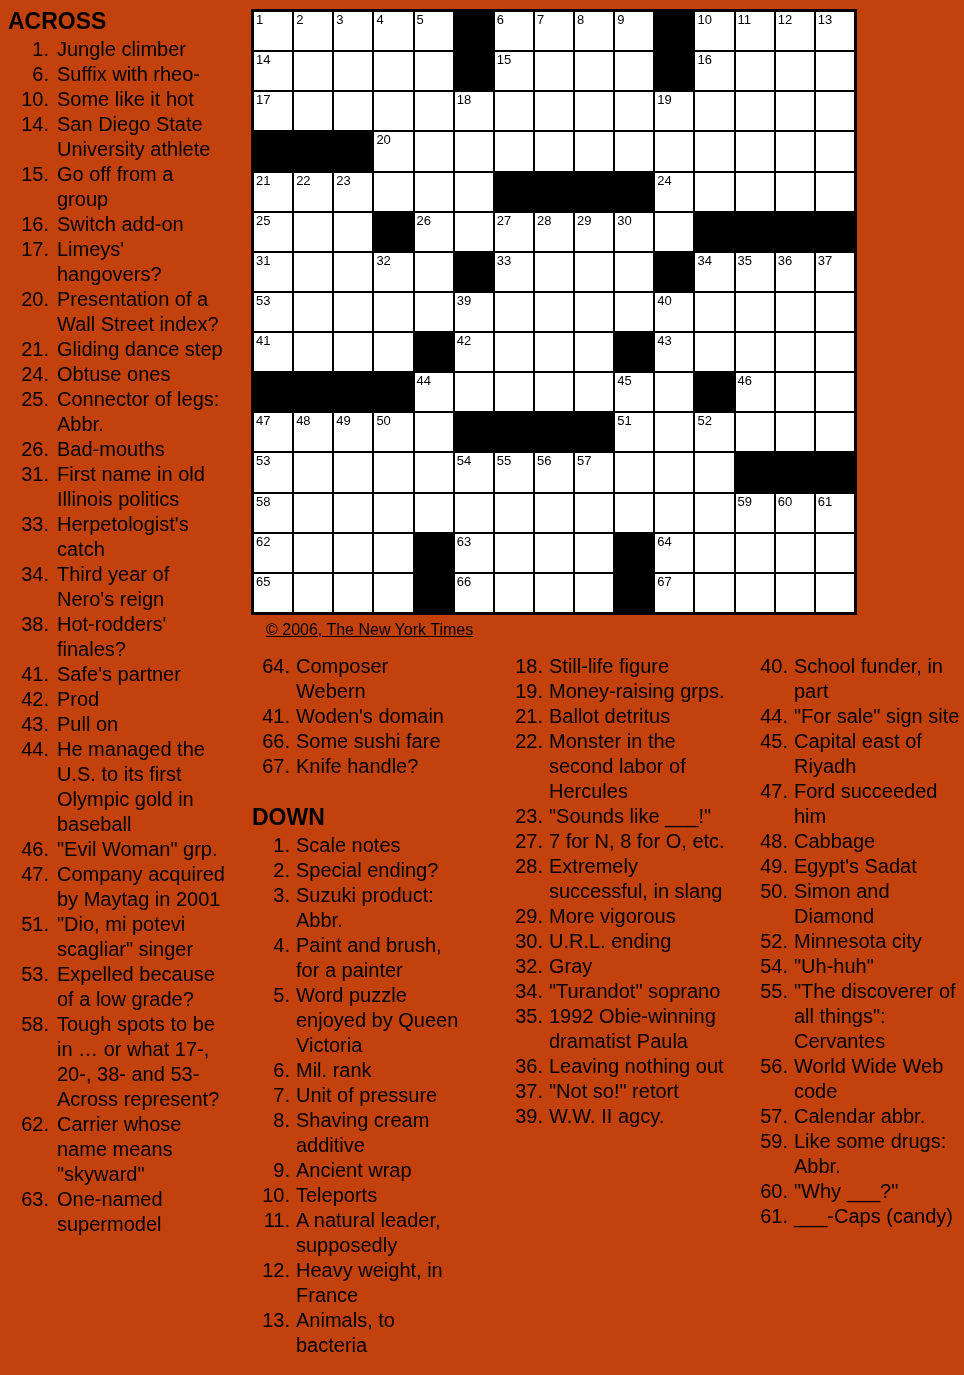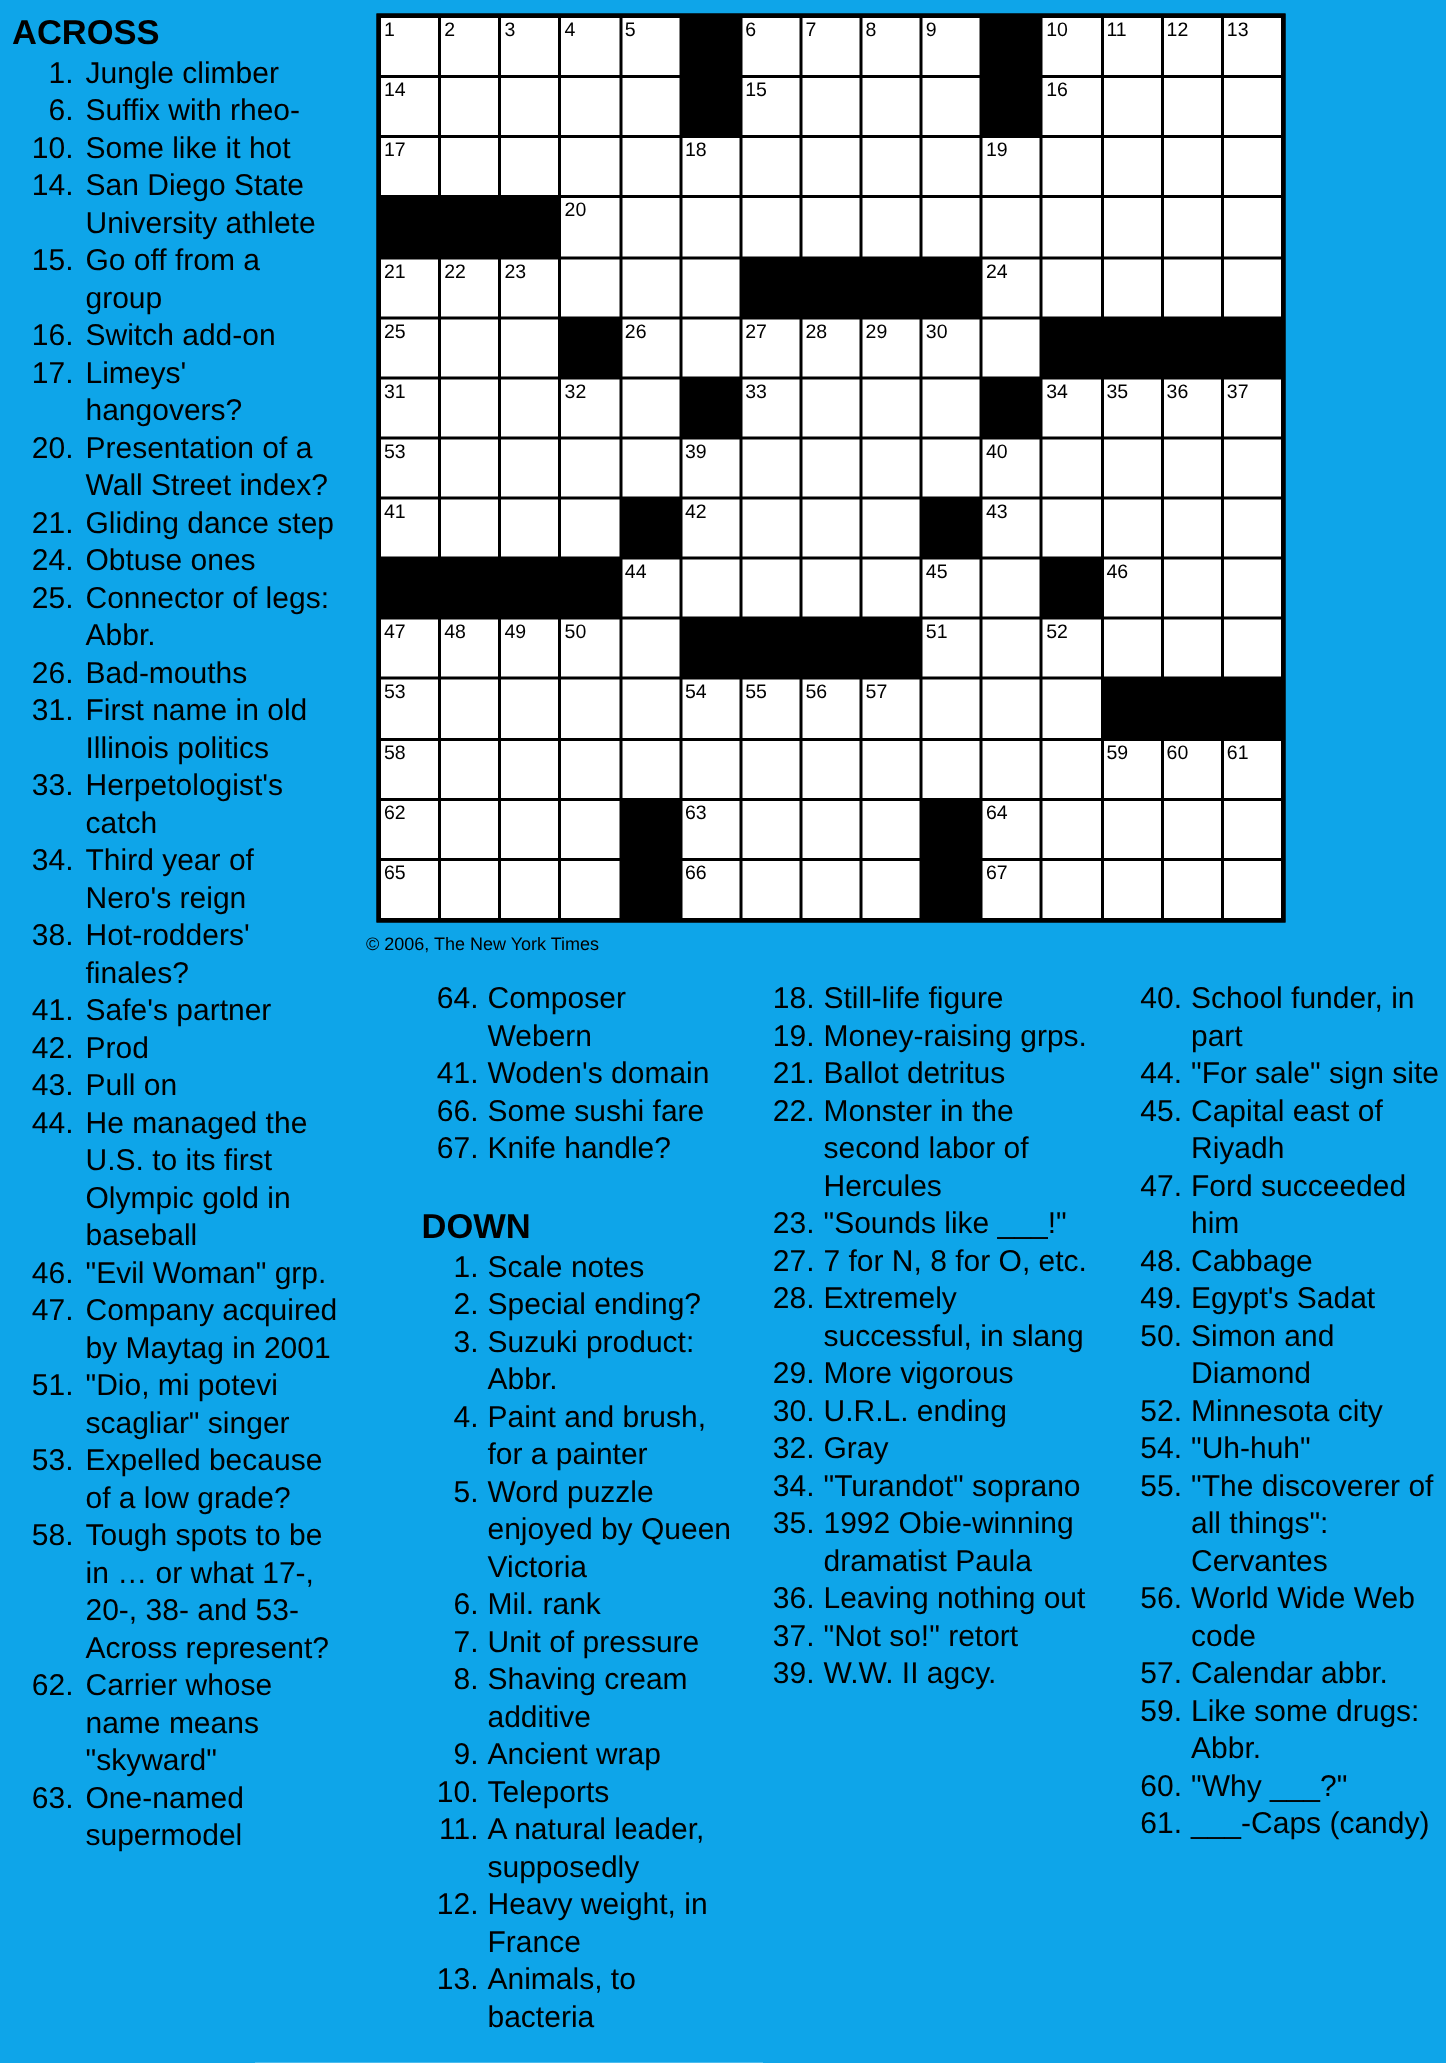--- a/index.html
+++ b/index.html
@@ -2,25 +2,25 @@
 <html><head>
 <meta charset="utf-8">
 <style>
   * { box-sizing: border-box; }
   html, body { margin: 0; padding: 0; }
   body {
     width: 964px; height: 1375px;
     background: #fff; color: #000;
     font-family: "Liberation Sans", sans-serif;
   }
-  .page { position: relative; width: 964px; height: 1375px; overflow: hidden; background: #0ea5e9; }
+  .page { position: relative; width: 964px; height: 1375px; overflow: hidden; background: #c2410c; }
 
   .col { position: absolute; }
   .col1 { left: 8px;   top: 8px;   width: 221px; }
-  .col2 { left: 252px; top: 654px; width: 210px; margin-left: 29px; }
+  .col2 { left: 252px; top: 654px; width: 210px; }
   .col3 { left: 505px; top: 654px; width: 221px; }
   .col4 { left: 750px; top: 654px; width: 216px; }
 
   .heading { font-size: 23px; font-weight: bold; line-height: 26px; margin-bottom: 3px; }
   .heading-down { margin-top: 25px; }
 
   .clue { display: flex; font-size: 20px; line-height: 25px; }
   .clue .num { flex: 0 0 38px; text-align: right; margin-right: 6px; white-space: nowrap; }
   .col1 .clue .num { flex-basis: 41px; margin-right: 8px; }
   .clue .txt { flex: 1; }
@@ -31,21 +31,21 @@
     border: 3px solid #000; background: #000;
     display: grid;
     grid-template-columns: repeat(15, 1fr);
     grid-template-rows: repeat(15, 1fr);
     gap: 2px;
   }
   .cell { background: #fff; position: relative; }
   .cell.black { background: #000; }
   .cellnum { position: absolute; top: 1px; left: 2px; font-size: 13px; line-height: 14px; }
 
-  .copyright { position: absolute; left: 244px; top: 620px; font-size: 12px; line-height: 19px; }
+  .copyright { position: absolute; left: 266px; top: 620px; font-size: 16px; line-height: 19px; text-decoration: underline; }
 </style>
 </head>
 <body>
 
 <div class="page">
 
   <div class="col col1">
     <div class="heading">ACROSS</div>
     <div>
         <div class="clue">

